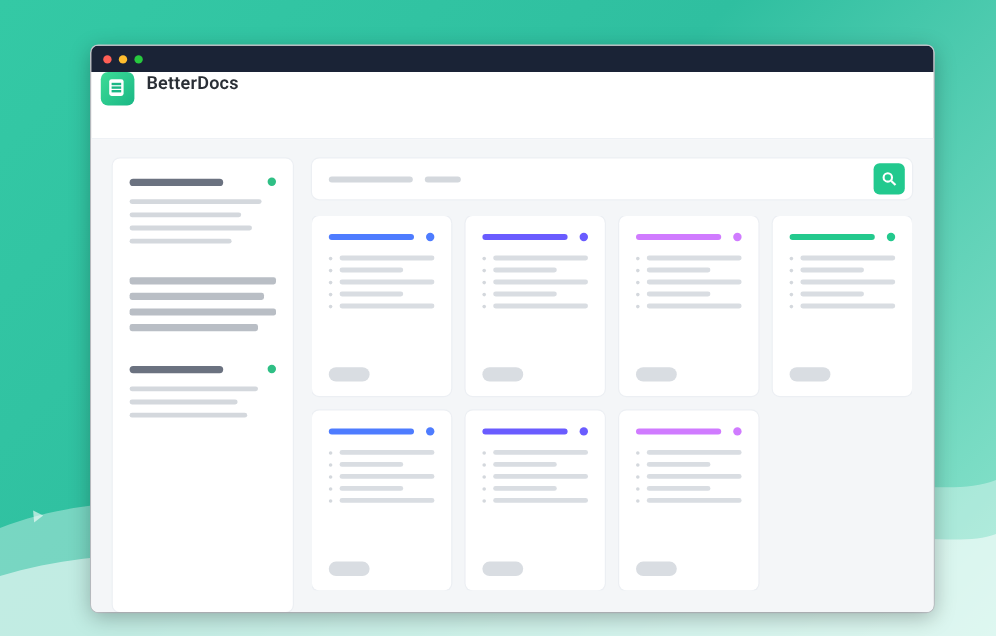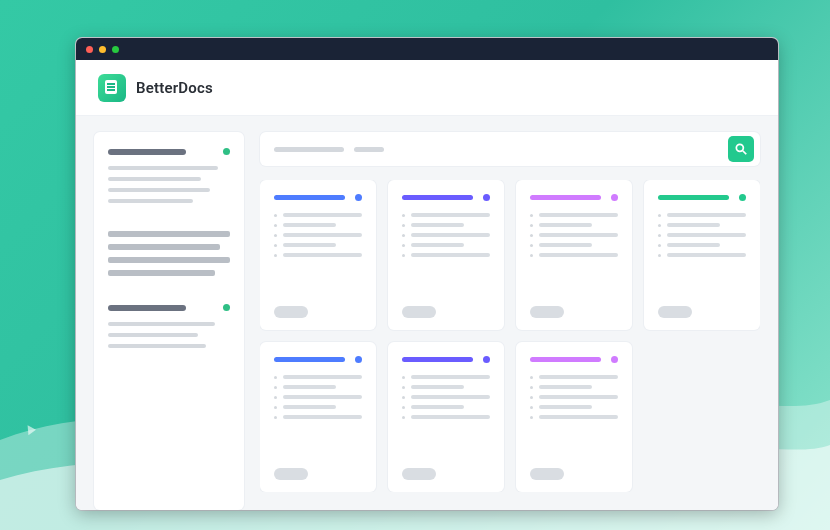--- a/index.html
+++ b/index.html
@@ -25,21 +25,21 @@
     box-shadow: 0 4px 18px rgba(0,0,0,.28), 0 0 0 1px #d0d5da;
     overflow: hidden;
   }
   .titlebar {
     height: 22px; background: #1a2336;
     display:flex; align-items:center; padding:0 10px; gap:6px;
   }
   .tl-dot { width:7px; height:7px; border-radius:50%; }
   .tl-dot.r{background:#ff5f56;} .tl-dot.y{background:#ffbd2e;} .tl-dot.g{background:#27c93f;}
   .brandbar {
-    height: 56px; display:flex; align-items:center; padding:0 22px;
+    height: 56px; display:flex; padding:0 8px;
     border-bottom:1px solid #eef1f5;
   }
   .brand-logo {
     width:28px; height:28px; border-radius:6px; margin-right:10px;
     background: linear-gradient(135deg,#3ddc97,#1ab785);
     position:relative;
   }
   .brand-logo::before{
     content:""; position:absolute; left:7px; top:6px; width:12px; height:14px;
     background:#fff; border-radius:2px;

